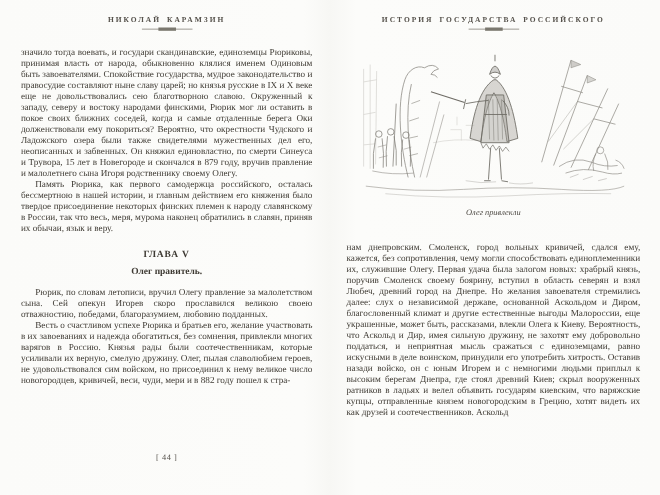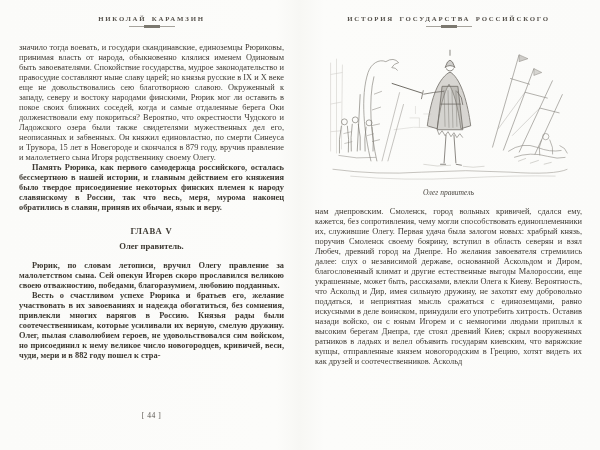--- a/index.html
+++ b/index.html
@@ -23,34 +23,34 @@
     content:""; position:absolute; left:0; right:0; top:1px;
     border-top:1px solid #a6a39c;
   }
   .head-rule::after {
     content:""; position:absolute; left:50%; transform:translateX(-50%);
     top:0; width:16px; height:2.5px; background:#7b786f;
   }
 
   .body-text { margin-top:14px; font-size:8.35px; line-height:10px; text-align:justify; }
   .body-text p { margin:0; }
-  .body-text p.ind { text-indent:13px;font-weight:bold; }
+  .body-text p.ind { text-indent:13px; }
 
   .chapter { text-align:center; font-weight:bold; margin:13px 0 9px; }
   .chapter .ch-num   { font-size:8.6px; letter-spacing:.8px; margin-bottom:5px; }
   .chapter .ch-title { font-size:8.6px; line-height:10.5px; }
   .chapter .ch-years { font-size:8.6px; line-height:10.5px; }
 
   .illustration { width:252px; height:150px; margin:6px auto 0; }
   .illustration svg { display:block; width:252px; height:150px; }
   .ill-caption {
     text-align:center; font-style:italic; font-size:7.6px;
     color:#4c4842; margin-top:3px;
   }
-  .page-right .body-text { margin-top:10px; }
+  .page-right .body-text { margin-top:23px; }
 
   .page-number {
     position:absolute; top:411px; left:0; width:100%;
     text-align:center; font-size:7.6px; letter-spacing:.5px; color:#57534d;
   }
 </style>
 </head>
 <body>
 
 <div class="spread">
@@ -146,21 +146,21 @@
           <path d="M196 128 l8 -3 M208 130 l9 -3 M222 131 l8 -2" opacity=".6"></path>
         </g>
 
         <g stroke="#94918a" fill="none" stroke-width=".55">
           <path d="M8 136 q45 6 90 3 t90 0 t58 -3"></path>
           <path d="M26 143 q55 5 112 2 t96 -2" opacity=".55"></path>
           <path d="M100 131 q14 3 28 1 M140 133 q10 2 22 0" opacity=".6"></path>
         </g>
       </svg>
     </div>
-    <div class="ill-caption">Олег правитель</div>
+    <div class="ill-caption">Олег привлекли</div>
 
     <div class="body-text">
       <p>нам днепровским. Смоленск, город вольных кривичей, сдался ему, кажется, без сопротивления, чему могли способствовать единоплеменники их, служившие Олегу. Первая удача была залогом новых: храбрый князь, поручив Смоленск своему боярину, вступил в область северян и взял Любеч, древний город на Днепре. Но желания завоевателя стремились далее: слух о независимой державе, основанной Аскольдом и Диром, благословенный климат и другие естественные выгоды Малороссии, еще украшенные, может быть, рассказами, влекли Олега к Киеву. Вероятность, что Аскольд и Дир, имея сильную дружину, не захотят ему добровольно поддаться, и неприятная мысль сражаться с единоземцами, равно искусными в деле воинском, принудили его употребить хитрость. Оставив назади войско, он с юным Игорем и с немногими людьми приплыл к высоким берегам Днепра, где стоял древний Киев; скрыл вооруженных ратников в ладьях и велел объявить государям киевским, что варяжские купцы, отправленные князем новогородским в Грецию, хотят видеть их как друзей и соотечественников. Аскольд</p>
     </div>
 
   </div>
 
 </div>
 
 </body></html>

